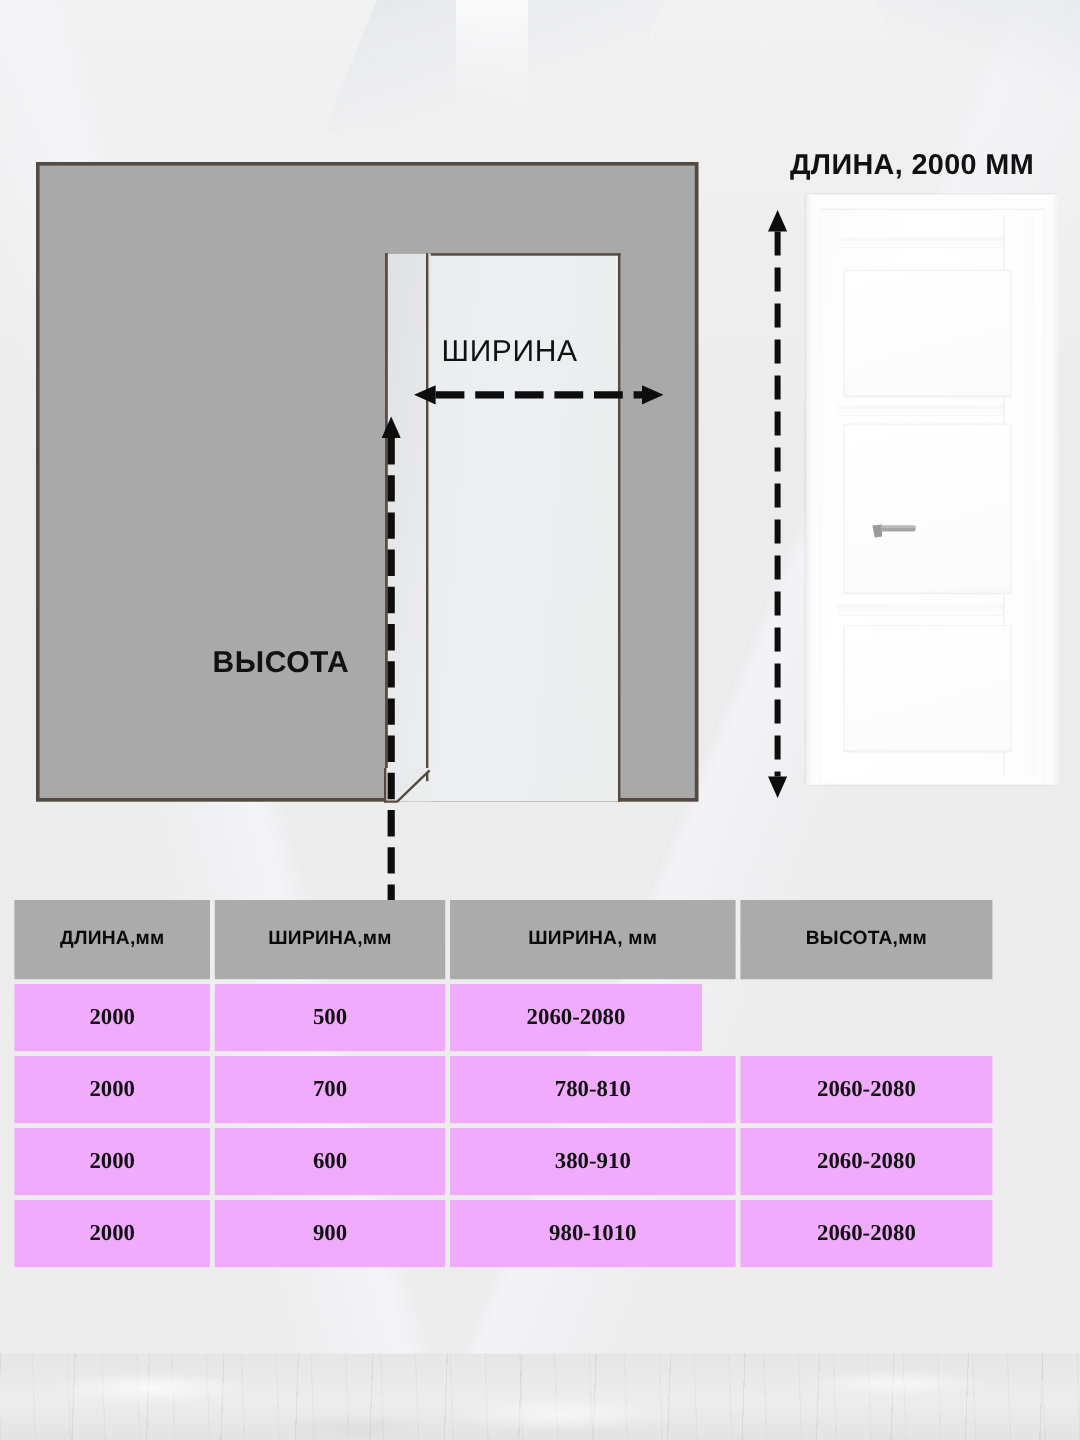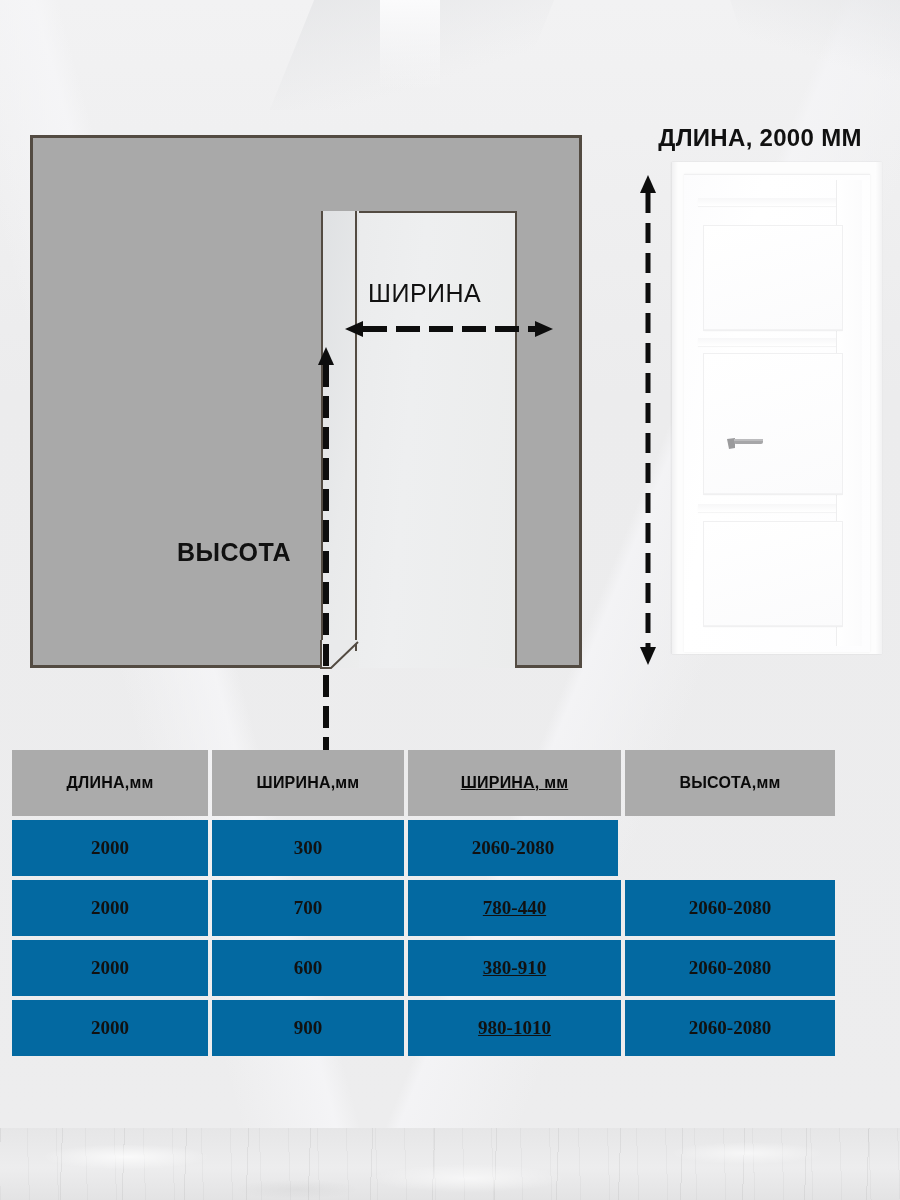--- a/index.html
+++ b/index.html
@@ -169,28 +169,28 @@
   }
   .grp-a{ width:392px; }
   .grp-b{ width:480px; }
 
   .sub{
     height:66px; background:#ababab;
     display:flex; align-items:center; justify-content:center;
     color:#0a0a0a; font-size:16px; font-weight:bold; letter-spacing:.2px;
   }
   .cell{
-    height:56px; background:#0369a1;
+    height:56px; background:#f0abfc;
     display:flex; align-items:center; justify-content:center;
     color:#111; font-size:19px;
     font-family:"Liberation Serif", serif; font-weight:bold;
   }
-  .c1{ width:196px; }
+  .c1{ width:163px; }
   .c2{ width:192px; }
-  .c3{ width:213px;text-decoration:underline; }
+  .c3{ width:238px; }
   .c4{ width:210px; }
 </style>
 </head>
 <body>
 
 <div class="bg-wall">
   <div class="bg-shade-a"></div>
   <div class="bg-shade-b"></div>
   <div class="bg-shade-c"></div>
 </div>
@@ -265,28 +265,28 @@
 
   <div class="row">
     <div class="sub c1">ДЛИНА,мм</div>
     <div class="sub c2">ШИРИНА,мм</div>
     <div class="sub c3">ШИРИНА, мм</div>
     <div class="sub c4">ВЫСОТА,мм</div>
   </div>
 
   <div class="row">
     <div class="cell c1">2000</div>
-    <div class="cell c2">300</div>
+    <div class="cell c2">500</div>
     <div class="cell c4">2060-2080</div>
   </div>
 
   <div class="row">
     <div class="cell c1">2000</div>
     <div class="cell c2">700</div>
-    <div class="cell c3">780-440</div>
+    <div class="cell c3">780-810</div>
     <div class="cell c4">2060-2080</div>
   </div>
 
   <div class="row">
     <div class="cell c1">2000</div>
     <div class="cell c2">600</div>
     <div class="cell c3">380-910</div>
     <div class="cell c4">2060-2080</div>
   </div>
 

